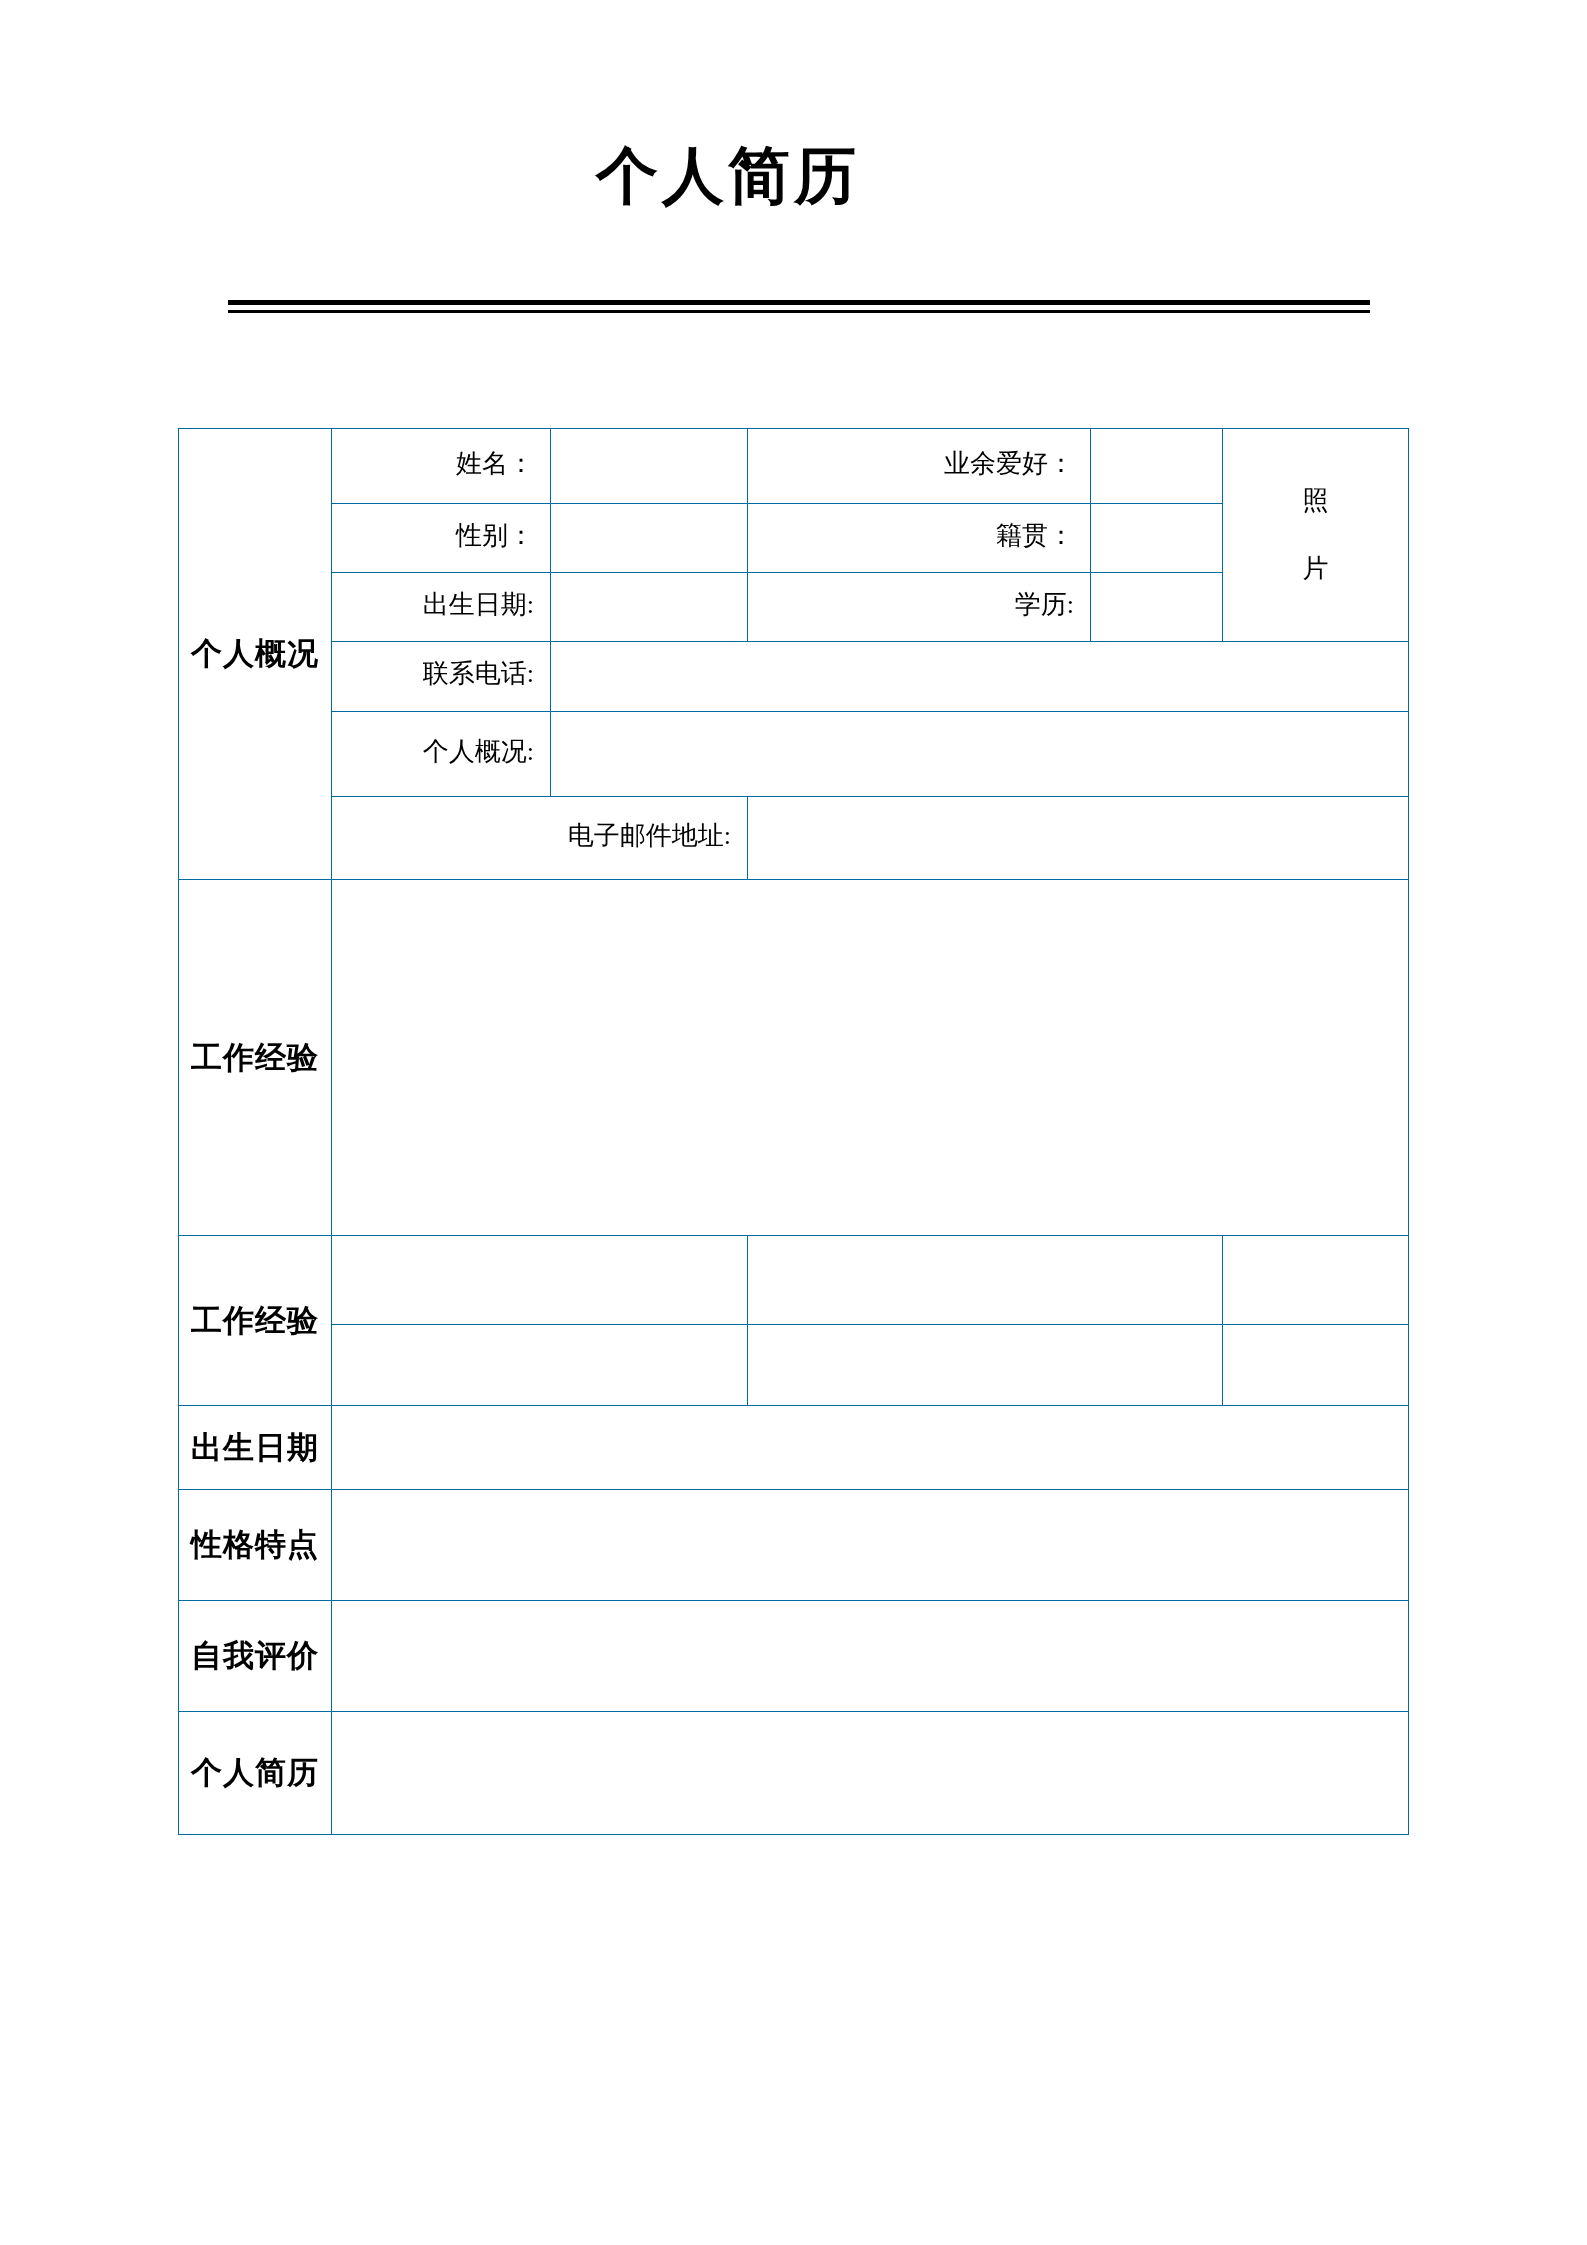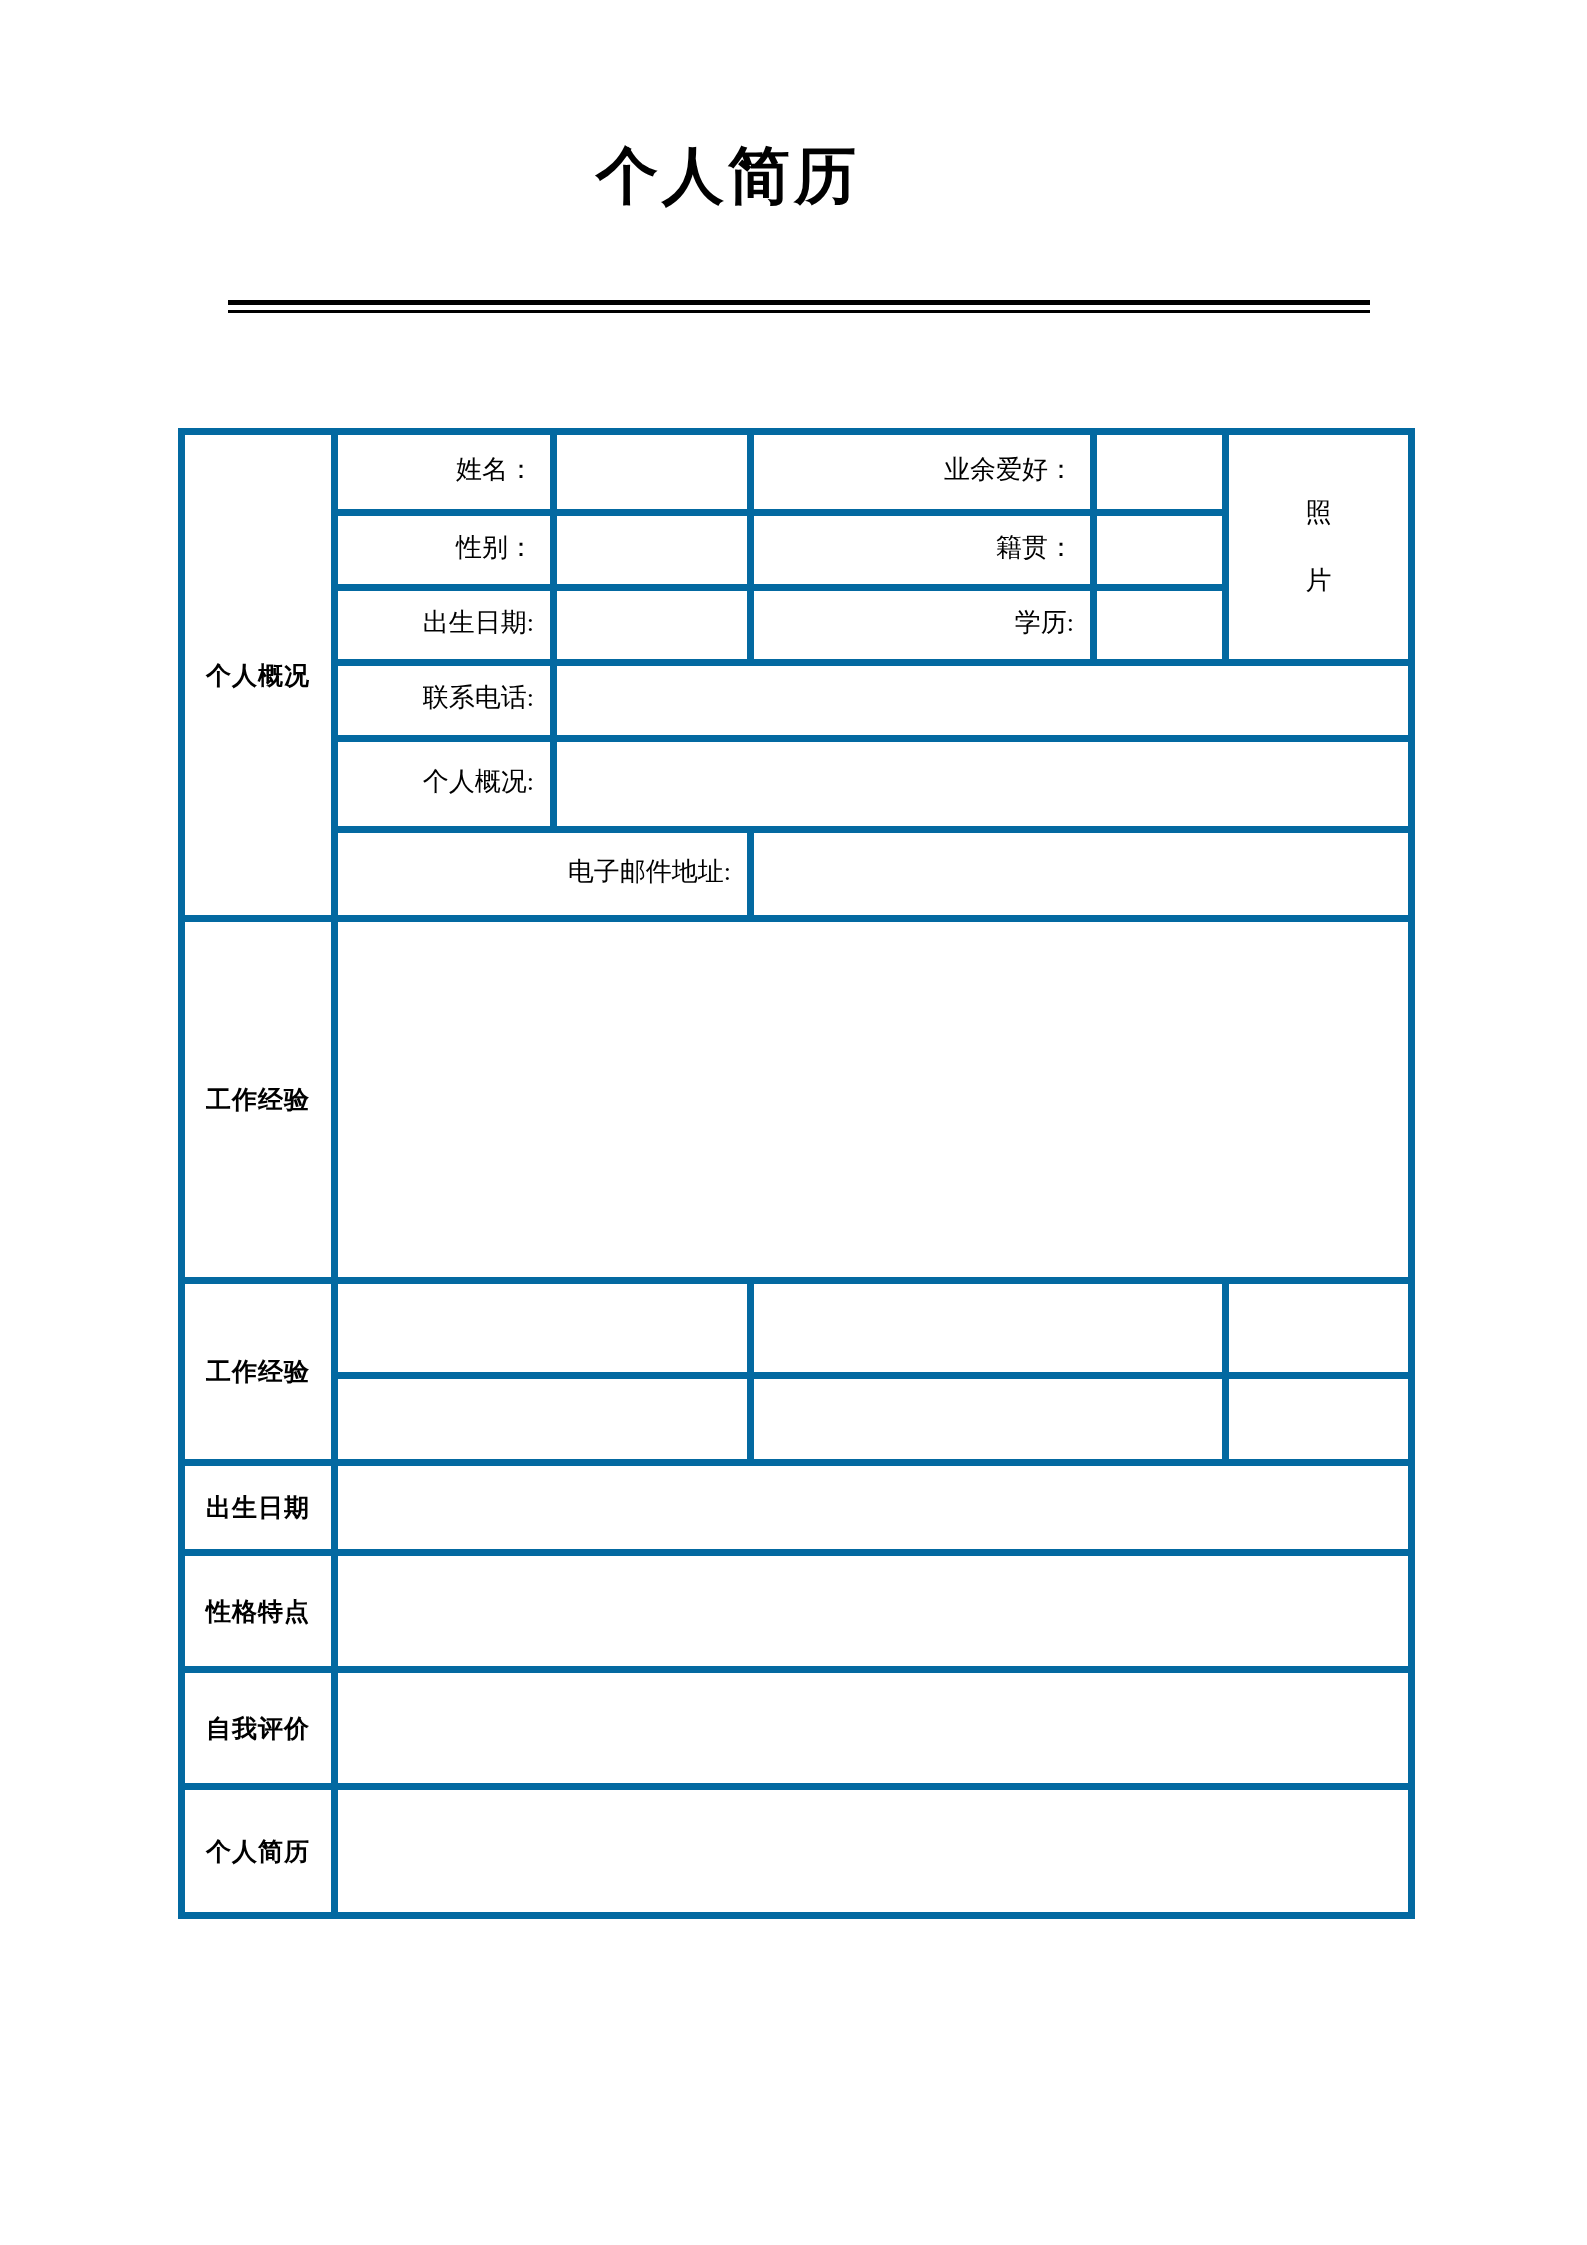--- a/index.html
+++ b/index.html
@@ -52,30 +52,30 @@
   
   .resume-table {
     position: absolute;
     left: 178px;
     top: 428px;
     width: 1230px;
     border-collapse: collapse;
     table-layout: fixed;
   }
   .resume-table td {
-    border: 7px solid #0369a1;
+    border: 1px solid #0369a1;
     padding: 0;
     vertical-align: middle;
   }
 
   
   .sec-label {
     font-family: "Liberation Sans", "DejaVu Sans", sans-serif;
     font-weight: bold;
-    font-size: 25px;
+    font-size: 31px;
     text-align: center;
     letter-spacing: 1px;
     white-space: nowrap;
   }
 
   
   .field-label {
     font-family: "Liberation Serif", "DejaVu Serif", serif;
     font-size: 26px;
     text-align: right;

